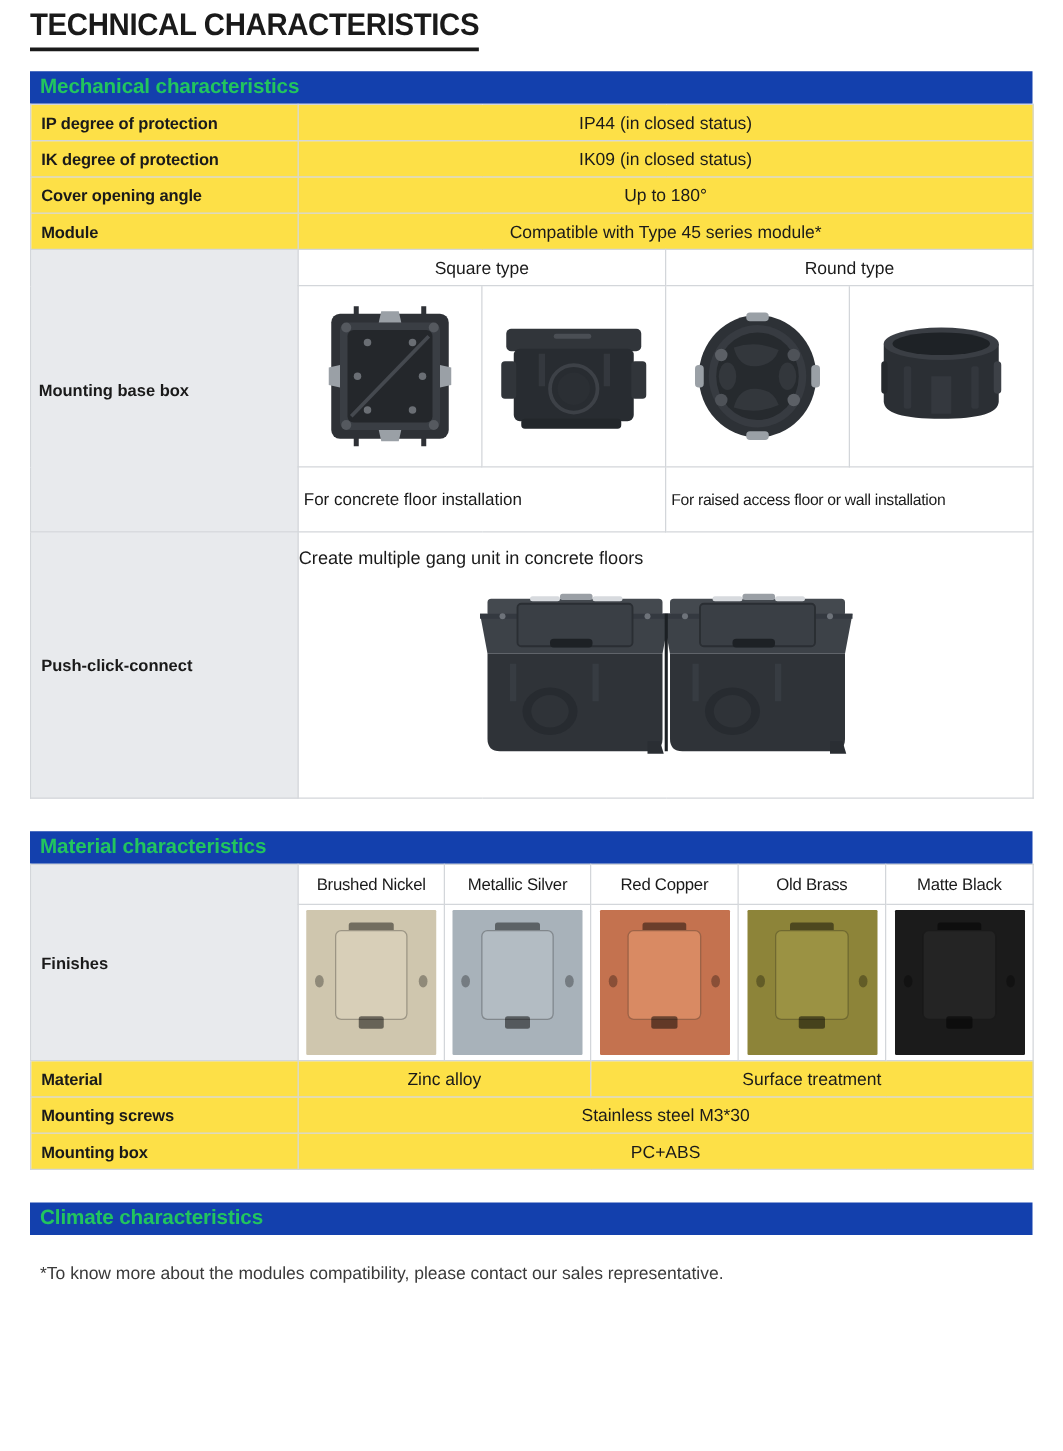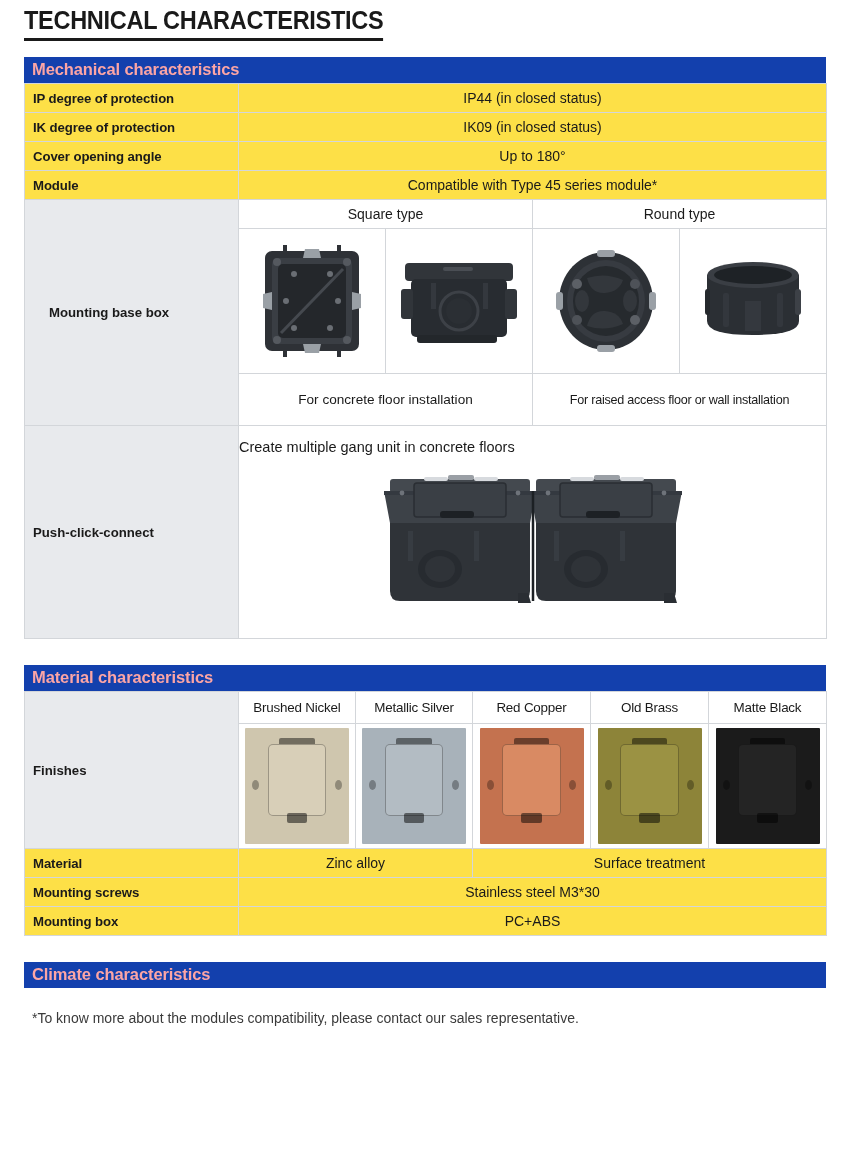--- a/index.html
+++ b/index.html
@@ -26,21 +26,21 @@
     border-bottom: 3px solid #1a1a1a;
     font-stretch: condensed;
     transform: scaleX(0.94);
     transform-origin: left center;
   }
 
   
   .section { margin-top: 9px; }
   .section-header {
     background: #1340ad;
-    color: #fca5a5;
+    color: #22c55e;
     font-size: 16.5px;
     font-weight: bold;
     padding: 3px 0 4px 8px;
     letter-spacing: -0.1px;
     margin-top: 16px;
   }
 
   table.spec {
     width: 802px;
     border-collapse: collapse;
@@ -66,21 +66,21 @@
     padding: 6px 6px;
   }
   .sub-head {
     background: #ffffff;
     text-align: center;
     font-size: 14px;
     padding: 6px;
   }
   .cap {
     background: #ffffff;
-    text-align: center;
+    text-align: left;
     font-size: 13.6px;
     padding: 18px 4px;
     margin-left: 32px;
   }
   .cap-narrow { font-size: 12.6px; letter-spacing: -0.25px; }
   .imgcell { background: #ffffff; padding: 0; height: 145px; }
   .blank { background: #e8eaed; }
 
   .media {
     width: 100%;
@@ -191,21 +191,21 @@
       <tr>
         <td class="lbl">Cover opening angle</td>
         <td class="val" colspan="4">Up to 180°</td>
       </tr>
       <tr>
         <td class="lbl">Module</td>
         <td class="val" colspan="4">Compatible with Type 45 series module*</td>
       </tr>
 
       <tr>
-        <td class="blank" rowspan="3" style="font-weight:bold;font-size:13.2px;padding:6px 24px;">Mounting base box</td>
+        <td class="blank" rowspan="3" style="font-weight:bold;font-size:13.2px;padding:6px 6px;">Mounting base box</td>
         <td class="sub-head" colspan="2">Square type</td>
         <td class="sub-head" colspan="2">Round type</td>
       </tr>
 
       <tr>
         <td class="imgcell">
           <div class="media">
             <svg class="art" width="118" height="120" viewBox="0 0 118 120">
               <rect x="12" y="10" width="94" height="100" rx="7" fill="#2e3136"></rect>
               <rect x="19" y="17" width="80" height="86" rx="6" fill="#3a3e44"></rect>

